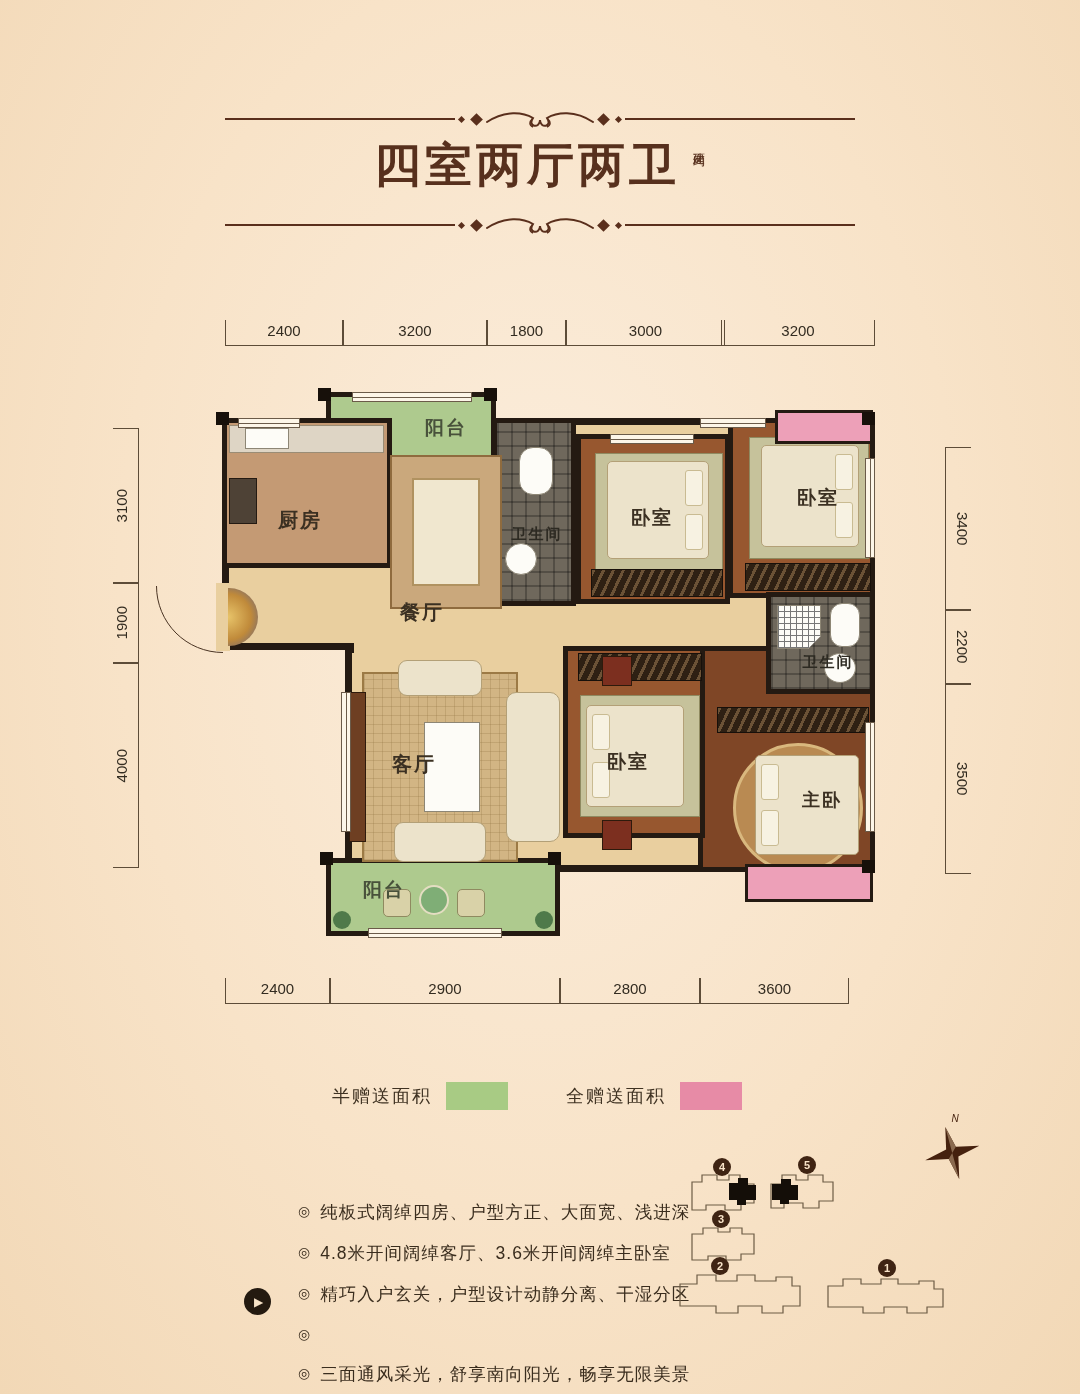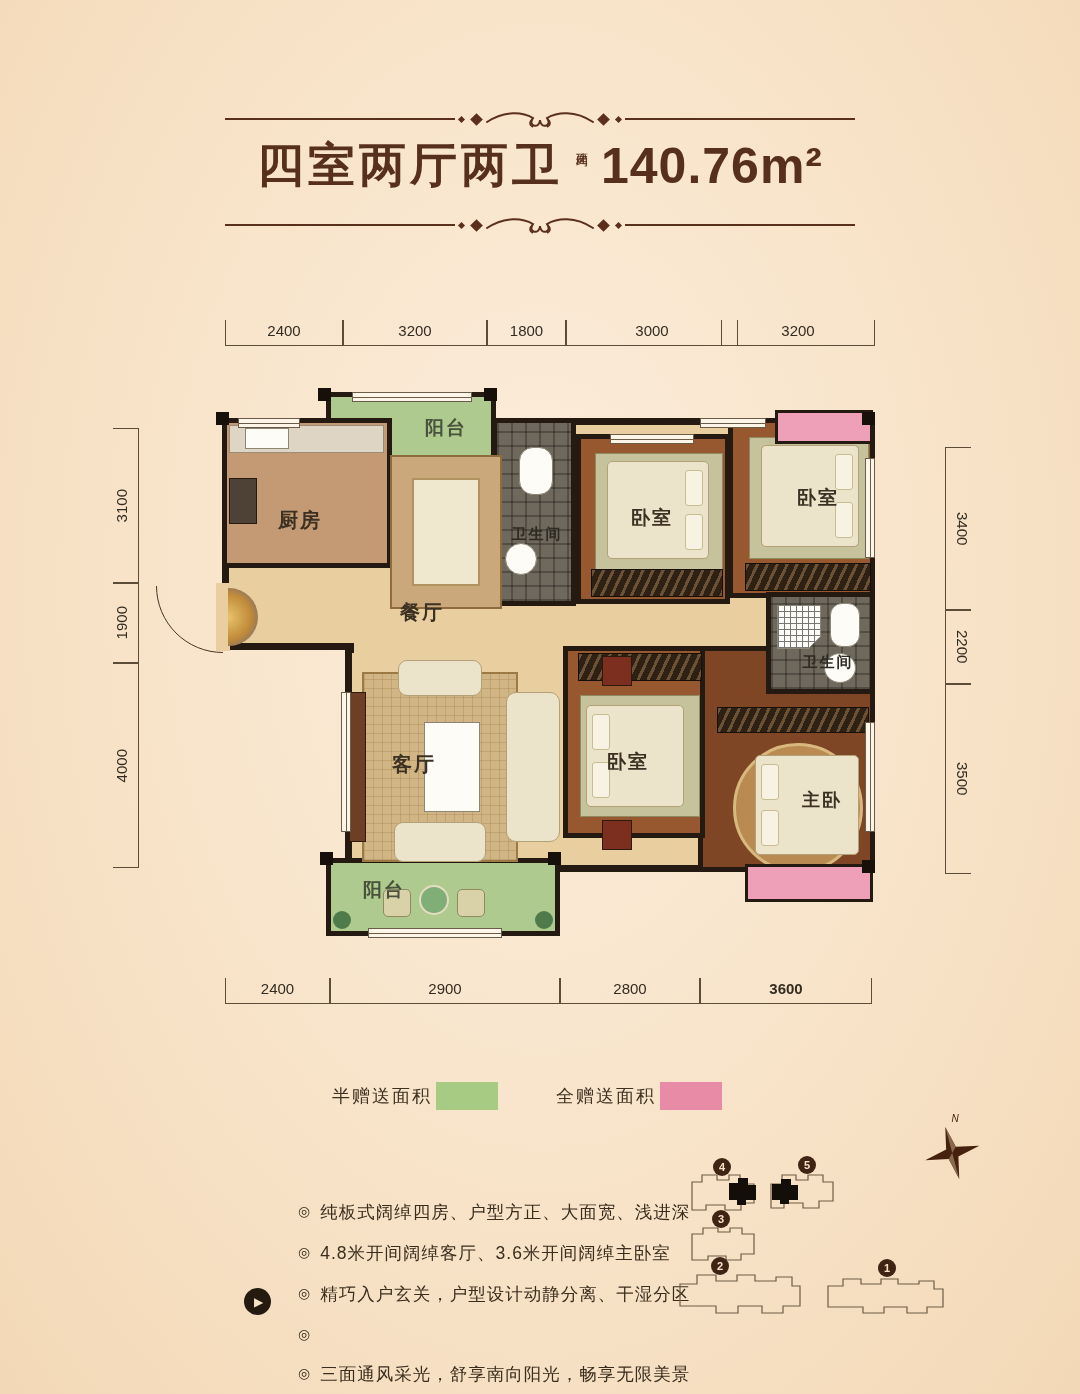--- a/index.html
+++ b/index.html
@@ -42,21 +42,21 @@
   .winv::after{content:"";position:absolute;top:0;bottom:0;left:50%;width:1px;background:#6b5b49;}
   .furn{position:absolute;z-index:4;}
   .bed{background:#ece3cb;border:1px solid #b3a077;border-radius:5px;}
   .pillow{position:absolute;background:#f7f2e2;border:1px solid #c9bb92;border-radius:3px;}
   .ward{background:#3c2a1c;background-image:repeating-linear-gradient(115deg,#6b5236 0 3px,#2e2013 3px 9px);border:1px solid #17100a;}
   .tile-dark{background:#6f685c;background-image:repeating-linear-gradient(0deg,rgba(0,0,0,.25) 0 2px,transparent 2px 14px),repeating-linear-gradient(90deg,rgba(0,0,0,.25) 0 2px,transparent 2px 14px);}
   .white-fix{background:#fdfcf7;border:1px solid #8d8675;}
 
   
   .legend{position:absolute;left:332px;top:1082px;display:flex;align-items:center;gap:58px;z-index:2;}
-  .leg-item{display:flex;align-items:center;gap:4px;}
+  .leg-item{display:flex;align-items:center;gap:14px;}
   .leg-label{font-size:18px;color:#3f3222;letter-spacing:2px;}
   .leg-swatch{width:62px;height:28px;}
   .swatch-green{background:#a8cb84;}
   .swatch-pink{background:#e78ba6;}
 
   
   .an-cn{position:absolute;left:100px;top:1200px;width:170px;text-align:right;font-size:30px;font-weight:bold;color:#33261a;letter-spacing:2px;}
   .an-en{position:absolute;left:60px;top:1236px;width:210px;text-align:right;font-size:27px;color:#33261a;font-family:"Liberation Serif",serif;}
   .play{position:absolute;left:244px;top:1288px;width:27px;height:27px;border-radius:50%;background:#241a10;display:flex;align-items:center;justify-content:center;}
   .play span{color:#f8e3c8;font-size:12px;line-height:1;margin-left:2px;}
@@ -81,46 +81,45 @@
       <path d="M48 12 q-6 6 0 9 M62 12 q6 6 0 9" fill="none" stroke="#5a2f1c" stroke-width="1.6"></path>
     </svg>
     <div class="dmd"></div>
     <div class="dmd small"></div>
     <div class="div-line"></div>
   </div>
 
   <div class="title-row">
     <span class="title-cn">四室两厅两卫</span>
     <span class="area-label">建面约</span>
-    <span class="area-val">140.76m²</span>
   </div>
 
   <div class="divider" style="top:212px;">
     <div class="div-line"></div>
     <div class="dmd small"></div>
     <div class="dmd"></div>
     <svg width="110" height="26" viewBox="0 0 110 26">
       <path d="M2 16 C20 4 38 6 48 12 C42 21 55 23 55 14 C55 23 68 21 62 12 C72 6 90 4 108 16" fill="none" stroke="#5a2f1c" stroke-width="2" stroke-linecap="round"></path>
       <path d="M48 12 q-6 6 0 9 M62 12 q6 6 0 9" fill="none" stroke="#5a2f1c" stroke-width="1.6"></path>
     </svg>
     <div class="dmd"></div>
     <div class="dmd small"></div>
     <div class="div-line"></div>
   </div>
 
   <div class="dimh" style="left:225px;top:320px;width:118px;"><span>2400</span></div>
   <div class="dimh" style="left:343px;top:320px;width:144px;"><span>3200</span></div>
   <div class="dimh" style="left:487px;top:320px;width:79px;"><span>1800</span></div>
-  <div class="dimh" style="left:566px;top:320px;width:172px;"><span>3000</span></div>
+  <div class="dimh" style="left:566px;top:320px;width:159px;"><span>3000</span></div>
   <div class="dimh" style="left:721px;top:320px;width:154px;"><span>3200</span></div>
 
   <div class="dimh" style="left:225px;top:978px;width:105px;"><span>2400</span></div>
   <div class="dimh" style="left:330px;top:978px;width:230px;"><span>2900</span></div>
   <div class="dimh" style="left:560px;top:978px;width:140px;"><span>2800</span></div>
-  <div class="dimh" style="left:700px;top:978px;width:172px;font-weight:bold;"><span>3600</span></div>
+  <div class="dimh" style="left:700px;top:978px;width:149px;"><span>3600</span></div>
 
   <div class="dimv left" style="left:113px;top:428px;height:155px;">
       <span>3100</span>
     </div>
   <div class="dimv left" style="left:113px;top:583px;height:80px;">
       <span>1900</span>
     </div>
   <div class="dimv left" style="left:113px;top:663px;height:205px;">
       <span>4000</span>
     </div>

